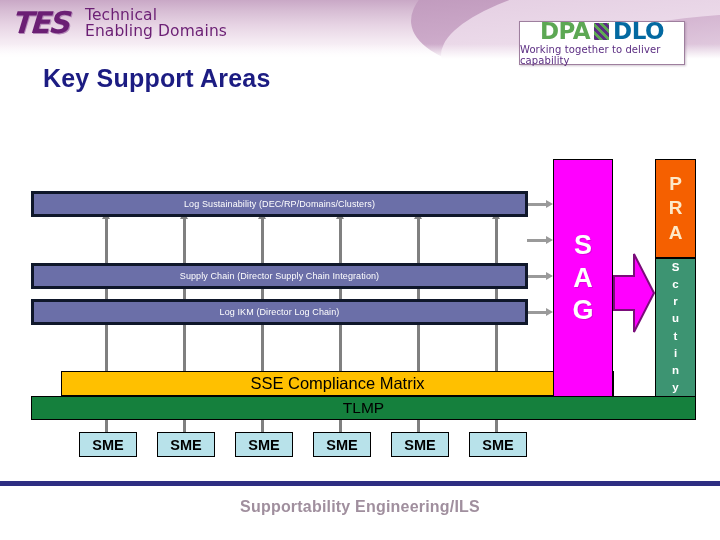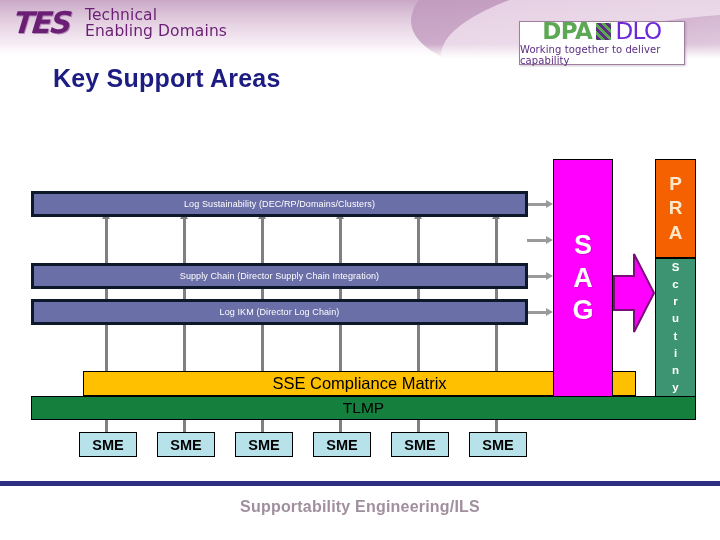--- a/index.html
+++ b/index.html
@@ -124,22 +124,22 @@
     font-family: "DejaVu Sans", sans-serif;
     font-size: 23px;
     font-weight: bold;
     color: #5da854;
     letter-spacing: -.5px;
     line-height: 1;
   }
   #dlo-text {
     font-family: "DejaVu Sans", sans-serif;
     font-size: 23px;
-    font-weight: normal;
-    color: #6d28d9;
+    font-weight: bold;
+    color: #0369a1;
     letter-spacing: -.5px;
     line-height: 1;
   }
   #dpa-dlo-divider {
     width: 15px; height: 17px;
     background:
       linear-gradient(45deg,
         #5b2d82 0 25%, #5da854 25% 50%,
         #5b2d82 50% 75%, #5da854 75% 100%);
     background-size: 8px 8px;
@@ -148,21 +148,21 @@
     font-family: "DejaVu Sans", sans-serif;
     font-size: 10px;
     color: #5b2d82;
     margin-top: 1px;
     letter-spacing: .1px;
   }
 
   
   #page-title {
     position: absolute;
-    left: 53px; top: 64px;
+    left: 43px; top: 64px;
     font-family: "Liberation Sans", sans-serif;
     font-size: 25px;
     font-weight: bold;
     color: #1c1c82;
     letter-spacing: .2px;
   }
 
   
   #diagram {
     position: absolute;
@@ -396,21 +396,21 @@
   <div class="cap-bar" style="left:31px; top:191px; width:497px; height:26px; background:#6b6fa8;">
     <span>Log Sustainability (DEC/RP/Domains/Clusters)</span>
   </div>
   <div class="cap-bar" style="left:31px; top:263px; width:497px; height:26px; background:#6b6fa8;">
     <span>Supply Chain (Director Supply Chain Integration)</span>
   </div>
   <div class="cap-bar" style="left:31px; top:299px; width:497px; height:26px; background:#6b6fa8;">
     <span>Log IKM (Director Log Chain)</span>
   </div>
 
-  <div id="sse-bar" style="left:83px; top:371px; width:553px; height:25px;">
+  <div id="sse-bar" style="left:61px; top:371px; width:553px; height:25px;">
     <span>SSE Compliance Matrix</span>
   </div>
 
   <div id="tlmp-bar" style="left:31px; top:396px; width:665px; height:24px;">
     <span>TLMP</span>
   </div>
 
   <div class="sme-box" style="left:79px; top:432px; width:58px; height:25px;">
     <span>SME</span>
   </div>

